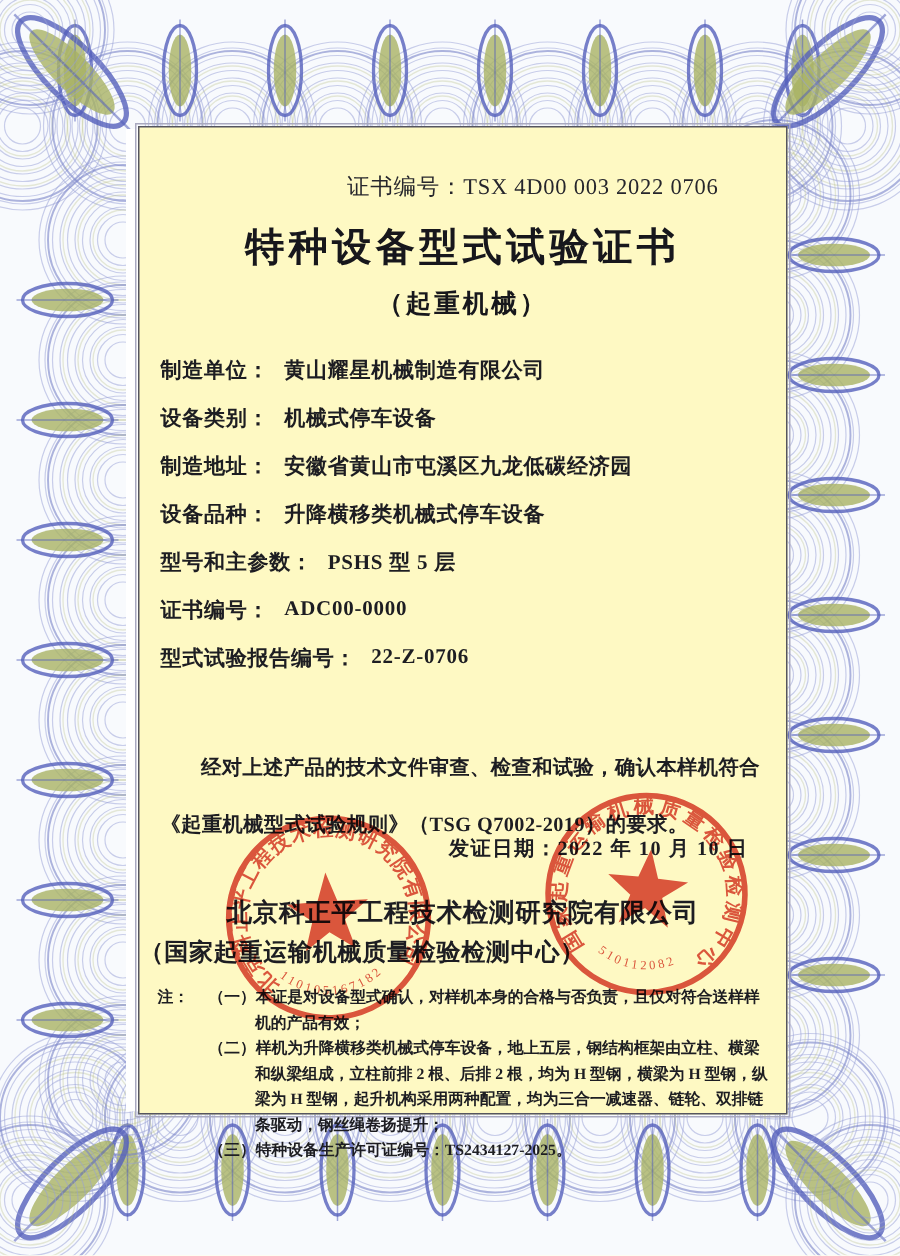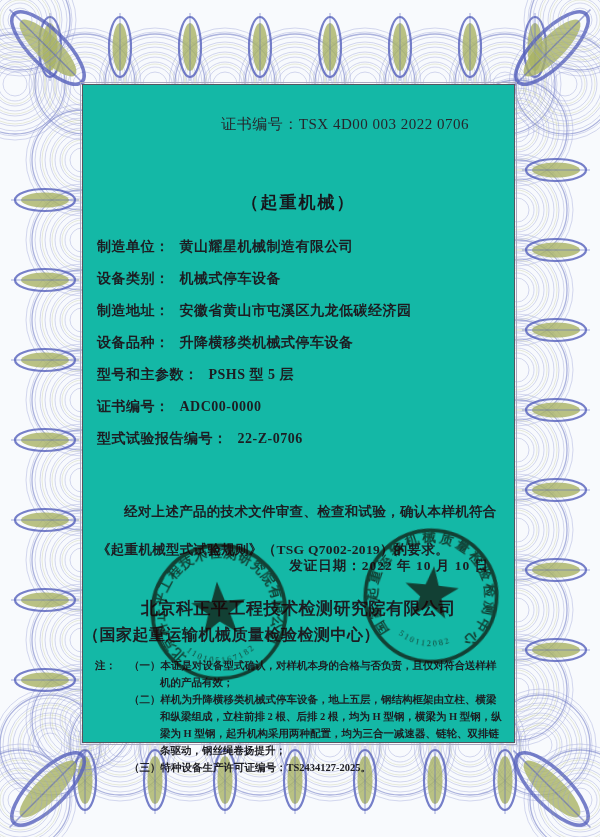--- a/index.html
+++ b/index.html
@@ -3,22 +3,22 @@
 <meta charset="utf-8">
 <style>
   html,body{margin:0;padding:0;}
   body{
     width:600px;height:837px;position:relative;background:#ffffff;
     font-family:"Liberation Serif","DejaVu Serif",serif;color:#1d1d22;
     overflow:hidden;
   }
   #border-svg{position:absolute;left:0;top:0;z-index:0;}
   .content-frame{
-    position:absolute;left:82px;top:84px;width:433px;height:659px;
-    background:#14b8a6;border:1px solid #55555f;outline:1px solid #a9a9c0;outline-offset:1px;
+    position:absolute;left:92px;top:84px;width:433px;height:659px;
+    background:#fef9c3;border:1px solid #55555f;outline:1px solid #a9a9c0;outline-offset:1px;
     z-index:1;box-sizing:border-box;
   }
   .cert-number{
     position:absolute;top:30px;right:45px;font-size:15px;letter-spacing:.5px;color:#26262c;
   }
   .cert-title{
     position:absolute;top:62px;left:0;width:100%;text-align:center;
     font-family:"Liberation Sans","DejaVu Sans",sans-serif;
     font-weight:bold;font-size:26px;letter-spacing:3px;color:#17171c;
   }
@@ -169,20 +169,21 @@
       <use href="#fan" x="580" y="20"></use>
     <use href="#fan" x="20" y="800"></use>
       <use href="#fan" x="580" y="800"></use>
   </g>
 </svg>
 
 <div class="content-frame">
 
   <div class="cert-number"><span>证书编号：</span><span>TSX 4D00 003 2022 0706</span></div>
 
+  <div class="cert-title">特种设备型式试验证书</div>
   <div class="cert-subtitle">（起重机械）</div>
 
   <div class="fields">
     <div class="field-row">
       <span class="field-label">制造单位：</span>
       <span class="field-value">黄山耀星机械制造有限公司</span>
     </div>
     <div class="field-row">
       <span class="field-label">设备类别：</span>
       <span class="field-value">机械式停车设备</span>

